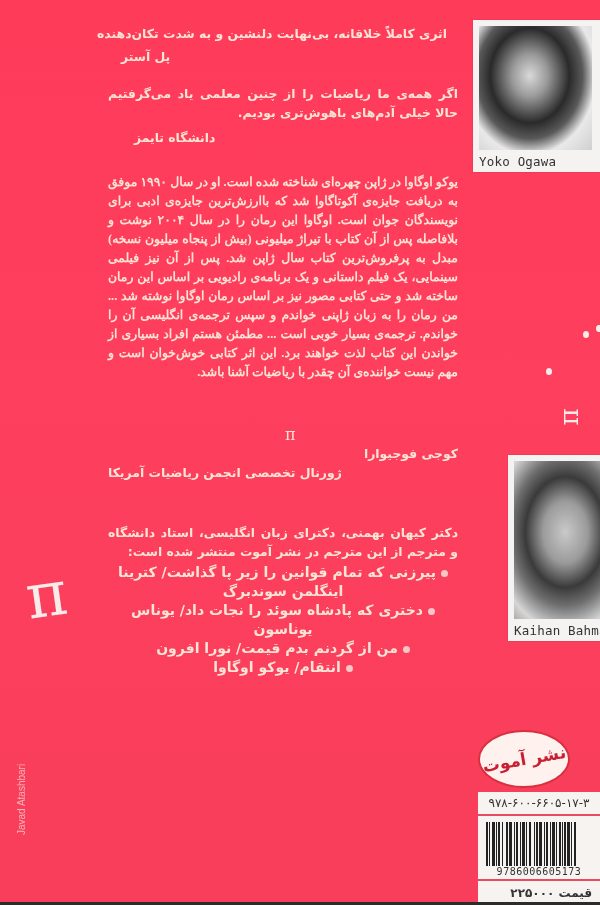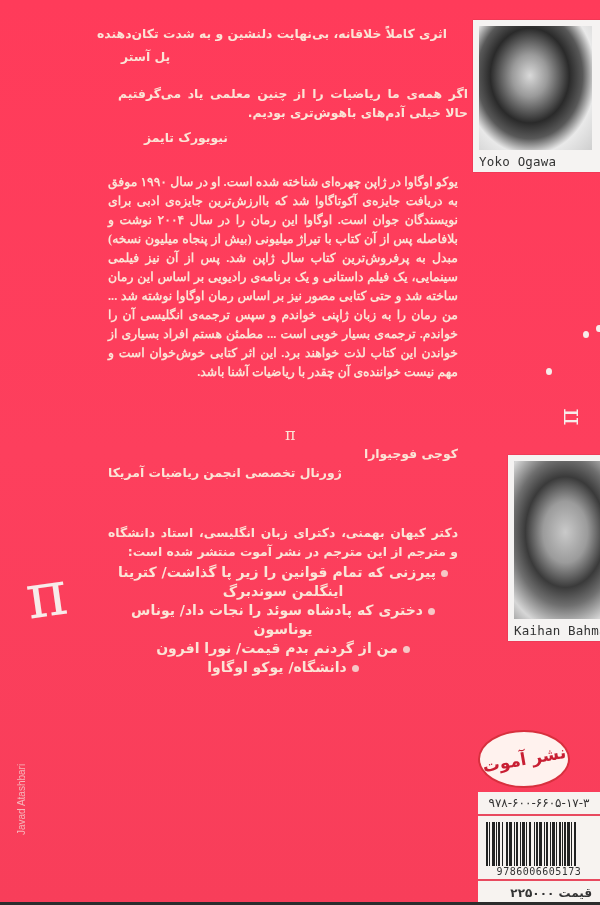--- a/index.html
+++ b/index.html
@@ -11,21 +11,21 @@
       color: #fbe6dc;
     }
     .cover { position: absolute; inset: 0; background: linear-gradient(180deg, #ff3b5a 0%, #fd3f5d 50%, #f83e5a 100%); }
     .text-block {
       position: absolute; direction: rtl; text-align: justify;
       font-weight: bold; color: #fbe4d6; font-size: 12.4px; line-height: 19px;
     }
     .quote1 { left: 97px; top: 24px; width: 350px; }
     .quote1 .q { text-align: right; }
     .quote1 .src { text-align: left; padding-left: 24px; margin-top: 4px; }
-    .quote2 { left: 118px; top: 84px; width: 350px; }
+    .quote2 { left: 108px; top: 84px; width: 350px; }
     .quote2 .src { text-align: left; padding-left: 26px; margin-top: 6px; }
     .bio { left: 108px; top: 173px; width: 350px; font-family: Liberation Serif, serif; }
     .bio p { margin: 0; text-align-last: right; }
     .pi-small { position: absolute; left: 285px; top: 425px; font-size: 16px; color: #fbe4d6; font-family: "DejaVu Serif", serif; }
     .fujiwara { left: 108px; top: 444px; width: 350px; }
     .fujiwara div { text-align: left; }
     .translator { left: 108px; top: 523px; width: 350px; }
     .translator .intro { text-align: justify; text-align-last: right; }
     .translator ul { list-style: none; margin: 2px 0 0; padding: 0; }
     .translator li { text-align: center; font-size: 14px; }
@@ -56,41 +56,41 @@
 
 <div class="cover"></div>
 
 <div class="text-block quote1">
   <div class="q">اثری کاملاً خلاقانه، بی‌نهایت دلنشین و به شدت تکان‌دهنده</div>
   <div class="src">پل آستر</div>
 </div>
 
 <div class="text-block quote2">
   <div class="q" style="text-align:justify;text-align-last:right;">اگر همه‌ی ما ریاضیات را از چنین معلمی یاد می‌گرفتیم حالا خیلی آدم‌های باهوش‌تری بودیم.</div>
-  <div class="src">نیویورک تایمز</div>
+  <div class="src">دانشگاه تایمز</div>
 </div>
 
 <div class="text-block bio">
   <p>یوکو اوگاوا در ژاپن چهره‌ای شناخته شده است. او در سال ۱۹۹۰ موفق به دریافت جایزه‌ی آکوتاگاوا شد که باارزش‌ترین جایزه‌ی ادبی برای نویسندگان جوان است. اوگاوا این رمان را در سال ۲۰۰۴ نوشت و بلافاصله پس از آن کتاب با تیراژ میلیونی (بیش از پنجاه میلیون نسخه) مبدل به پرفروش‌ترین کتاب سال ژاپن شد. پس از آن نیز فیلمی سینمایی، یک فیلم داستانی و یک برنامه‌ی رادیویی بر اساس این رمان ساخته شد و حتی کتابی مصور نیز بر اساس رمان اوگاوا نوشته شد ... من رمان را به زبان ژاپنی خواندم و سپس ترجمه‌ی انگلیسی آن را خواندم. ترجمه‌ی بسیار خوبی است ... مطمئن هستم افراد بسیاری از خواندن این کتاب لذت خواهند برد. این اثر کتابی خوش‌خوان است و مهم نیست خواننده‌ی آن چقدر با ریاضیات آشنا باشد.</p>
 </div>
 
 <div class="pi-small">π</div>
 
 <div class="text-block fujiwara">
   <div style="padding-left:40px;text-align:right;">کوجی فوجیوارا</div>
   <div>ژورنال تخصصی انجمن ریاضیات آمریکا</div>
 </div>
 
 <div class="text-block translator">
   <div class="intro">دکتر کیهان بهمنی، دکترای زبان انگلیسی، استاد دانشگاه و مترجم از این مترجم در نشر آموت منتشر شده است:</div>
   <ul>
     <li><span class="bullet"></span><span>پیرزنی که تمام قوانین را زیر پا گذاشت/ کترینا اینگلمن سوندبرگ</span></li>
     <li><span class="bullet"></span><span>دختری که پادشاه سوئد را نجات داد/ یوناس یوناسون</span></li>
     <li><span class="bullet"></span><span>من از گردنم بدم قیمت/ نورا افرون</span></li>
-    <li><span class="bullet"></span><span>دانشگاه/ یوکو اوگاوا</span></li>
+    <li><span class="bullet"></span><span>انتقام/ یوکو اوگاوا</span></li>
   </ul>
 </div>
 
 <div class="photo-frame photo-yoko">
   <div class="photo-img" style="background: radial-gradient(ellipse at 45% 40%, #d9d9d9 0%, #9a9a9a 20%, #2a2a2a 45%, #595959 60%, #e9e9e9 75%, #cfcfcf 100%);"></div>
   <div class="photo-caption">Yoko Ogawa</div>
 </div>
 
 <div class="photo-frame photo-kaihan">
   <div class="photo-img" style="background: radial-gradient(ellipse at 45% 45%, #c9c9c9 0%, #9b9b9b 25%, #3a3a3a 45%, #6f6f6f 60%, #d6d6d6 80%, #8a8a8a 100%);"></div>

